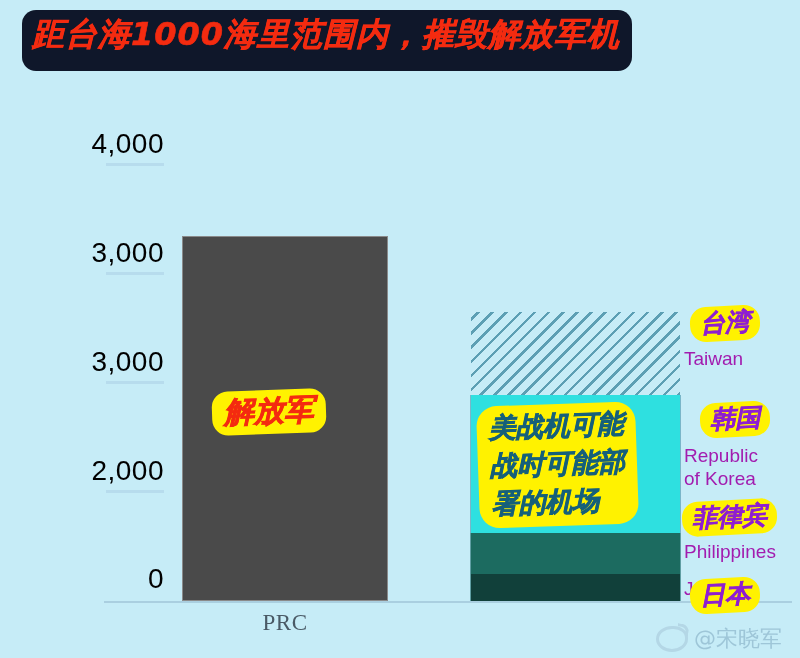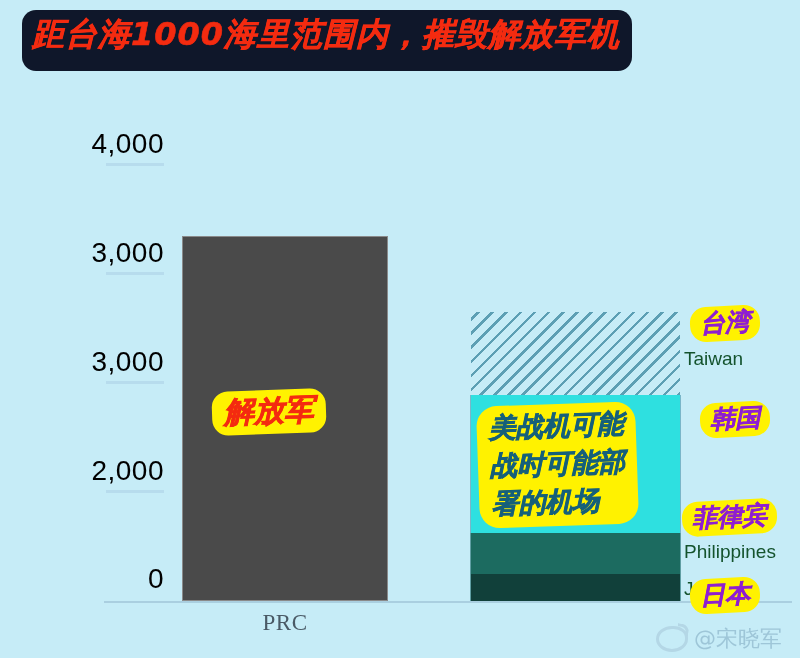--- a/index.html
+++ b/index.html
@@ -115,21 +115,21 @@
     text-align: center;
     color: #4a5a66;
     font-size: 23px;
     letter-spacing: 0.5px;
     font-family: Liberation Serif, serif;
   }
 
   
   .seg-label {
     position: absolute;
-    color: #14532d;
+    color: #a21caf;
     font-size: 19px;
     line-height: 23px;
     font-family: "Liberation Sans", sans-serif;
   }
 
   
   .chip {
     position: absolute;
     display: table;
     font-family: "DejaVu Sans", "Liberation Sans", sans-serif;
@@ -222,20 +222,24 @@
 
     <div class="seg seg-taiwan" style="left:470px; top:312px; width:211px; height:83px;"></div>
     <div class="seg seg-rok" style="left:470px; top:395px; width:211px; height:138px;"></div>
     <div class="seg seg-phl" style="left:470px; top:533px; width:211px; height:41px;"></div>
     <div class="seg seg-jpn" style="left:470px; top:574px; width:211px; height:27px;"></div>
 
     <div class="xlabel" style="left:182px; top:610px; width:206px;">PRC</div>
 
     <div class="seg-label" style="left:684px; top:347px;">Taiwan</div>
 
+    <div class="seg-label" style="left:684px; top:444px;">
+      <span>Republic</span><br>
+      <span>of Korea</span>
+    </div>
 
     <div class="seg-label" style="left:684px; top:540px;text-align:center;">Philippines</div>
 
     <div class="seg-label" style="left:684px; top:577px;">Japan</div>
   </div>
 
   <div class="title-block">
     <div class="title-line">距台海1000海里范围内，摧毁解放军机</div>
   </div>
 

